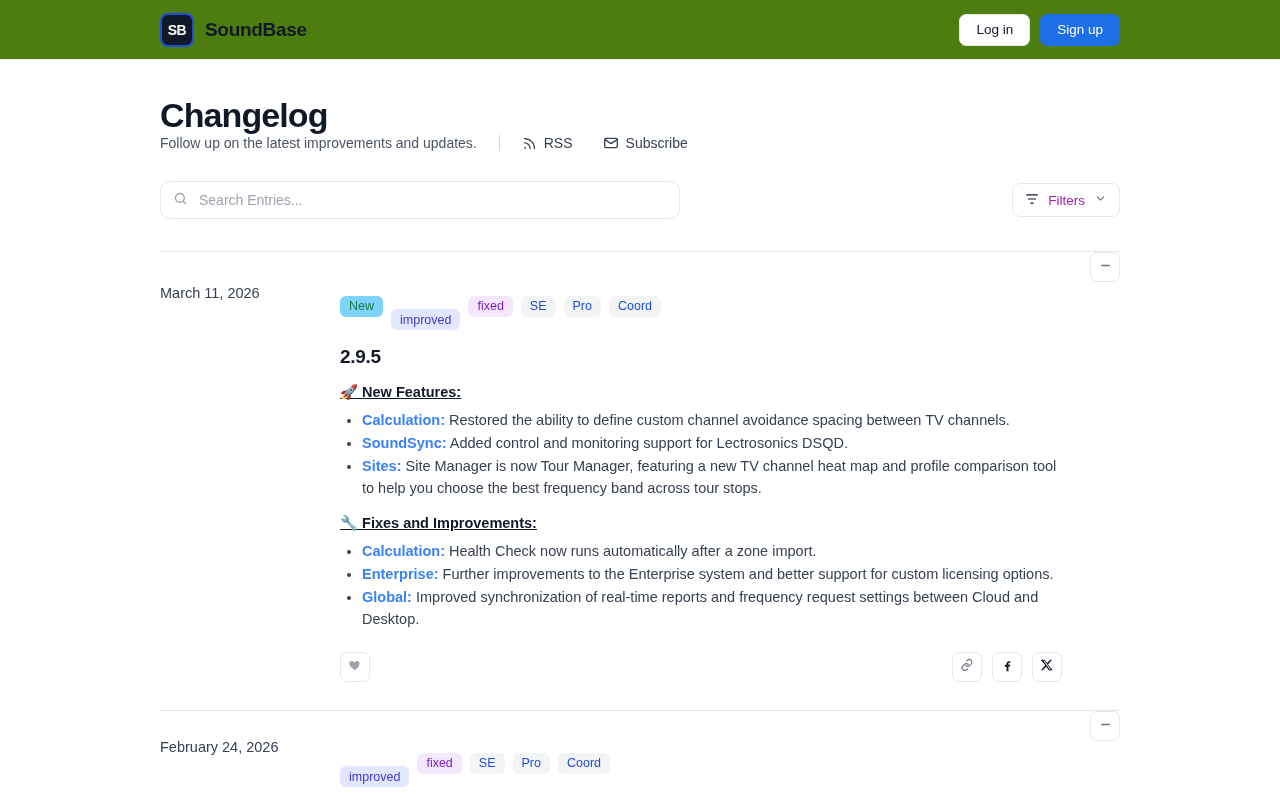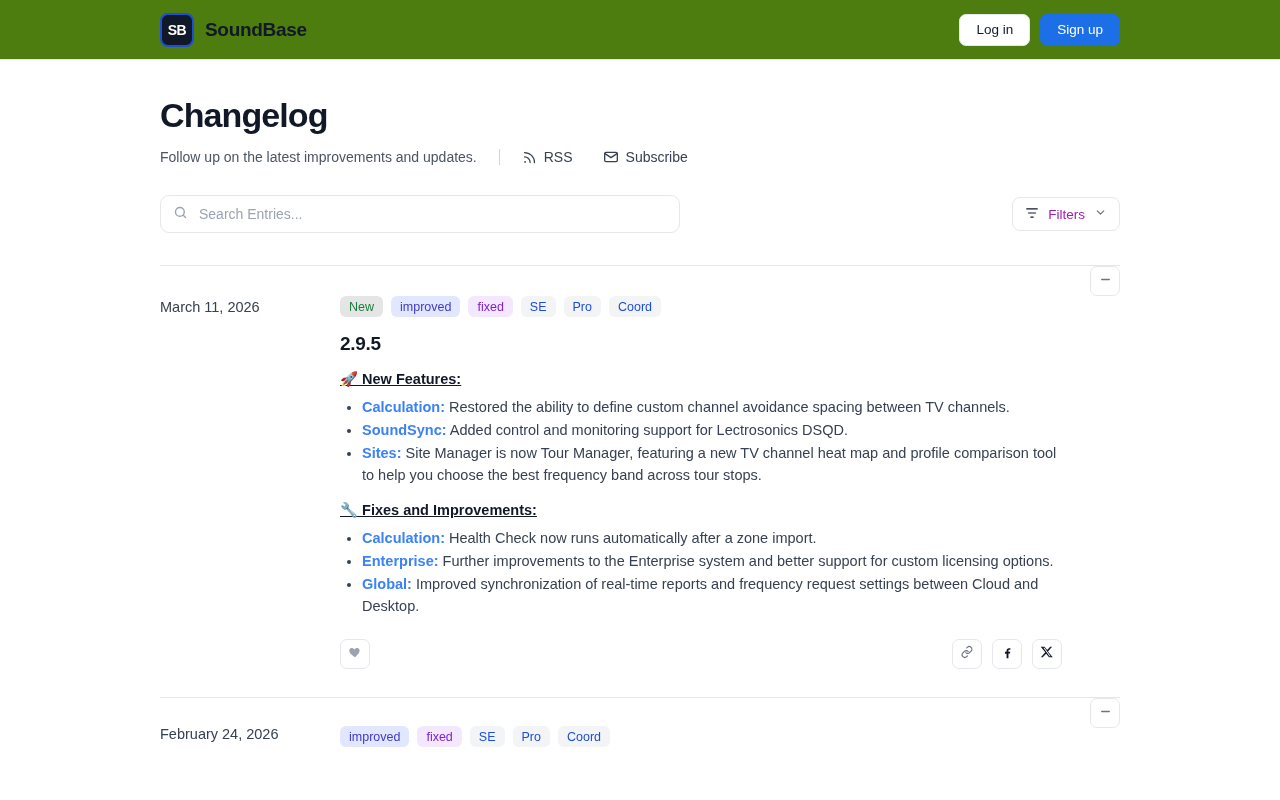--- a/index.html
+++ b/index.html
@@ -83,21 +83,20 @@
   .title {
     font-size: 34px;
     font-weight: bold;
     letter-spacing: -0.9px;
     margin: 36px 0 0 0;
     color: #111827;
   }
   .subrow {
     display: flex;
     align-items: flex-end;
-    margin-top: 14px;
     font-size: 14px;
     color: #4b5563;
     gap: 8px;
   }
   .sub-text { color: #4b5563; }
   .divider-v {
     width: 1px;
     height: 16px;
     background: #d1d5db;
     margin: 0 14px;
@@ -181,22 +180,22 @@
   }
   .tag {
     height: 21px;
     padding: 0 9px;
     border-radius: 6px;
     font-size: 12.5px;
     display: flex;
     align-items: center;
     font-weight: 500;
   }
-  .tag-new      { background: #e5e5e5; color: #15803d; text-align: center; }
-  .tag-improved { background: #e0e7ff; color: #4338ca; }
+  .tag-new      { background: #7dd3fc; color: #15803d; text-align: center; }
+  .tag-improved { background: #e0e7ff; color: #4338ca; margin-top: 27px; }
   .tag-fixed    { background: #f3e8ff; color: #7e22ce; }
   .tag-grey     { background: #f3f4f6; color: #1d4ed8; }
 
   .version {
     font-size: 19px;
     font-weight: bold;
     margin-top: 16px;
     color: #111827;
     letter-spacing: -0.3px;
   }

